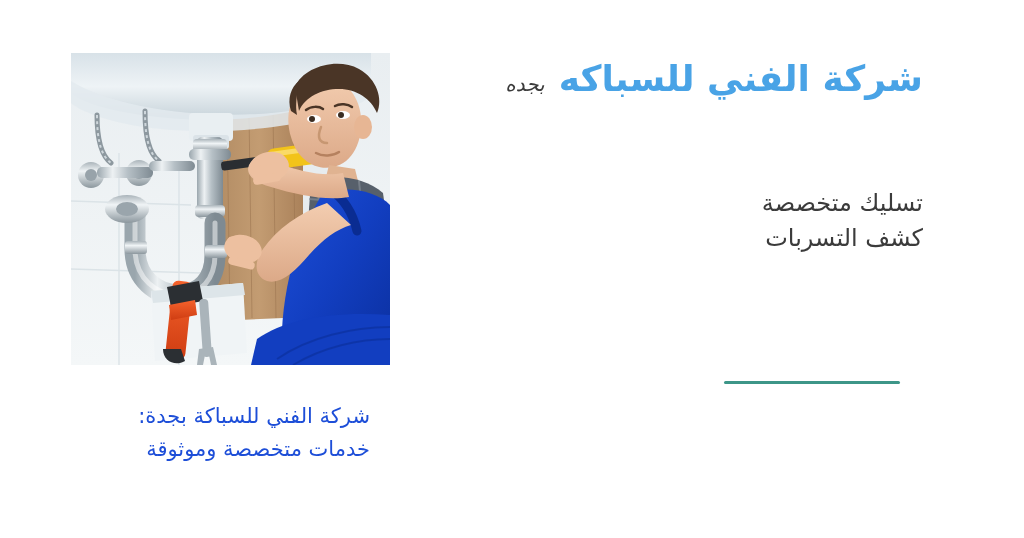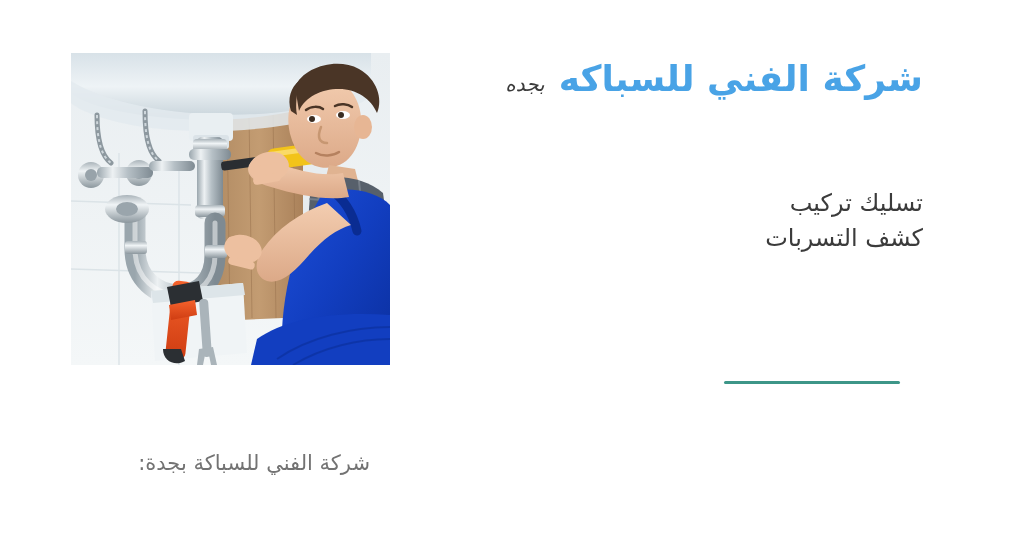--- a/index.html
+++ b/index.html
@@ -112,24 +112,23 @@
   .caption {
     position: absolute;
     right: 654px;       
     top: 400px;
     width: 320px;
     text-align: right;
   }
   .caption-line {
     font-size: 21px;
     font-weight: 400;
-    color: #737373;
+    color: #1d4ed8;
     line-height: 33px;
     white-space: nowrap;
-    margin-top: 47px;
   }
 </style>
 </head>
 <body>
 
 <div class="canvas">
 
   <div class="photo">
     <svg viewBox="0 0 319 312" preserveAspectRatio="xMidYMid slice">
       <defs>
@@ -306,24 +305,25 @@
       </g>
     </svg>
   </div>
 
   <div class="headline-row">
     <span class="headline-main">شركة الفني للسباكه</span>
     <span class="headline-sub">بجده</span>
   </div>
 
   <div class="services">
-    <div class="service-item">تسليك تركيب</div>
+    <div class="service-item">تسليك متخصصة</div>
     <div class="service-item">كشف التسربات</div>
   </div>
 
   <div class="divider"></div>
 
 
   <div class="caption">
     <div class="caption-line">شركة الفني للسباكة بجدة:</div>
+    <div class="caption-line">خدمات متخصصة وموثوقة</div>
   </div>
 
 </div>
 
 </body></html>

